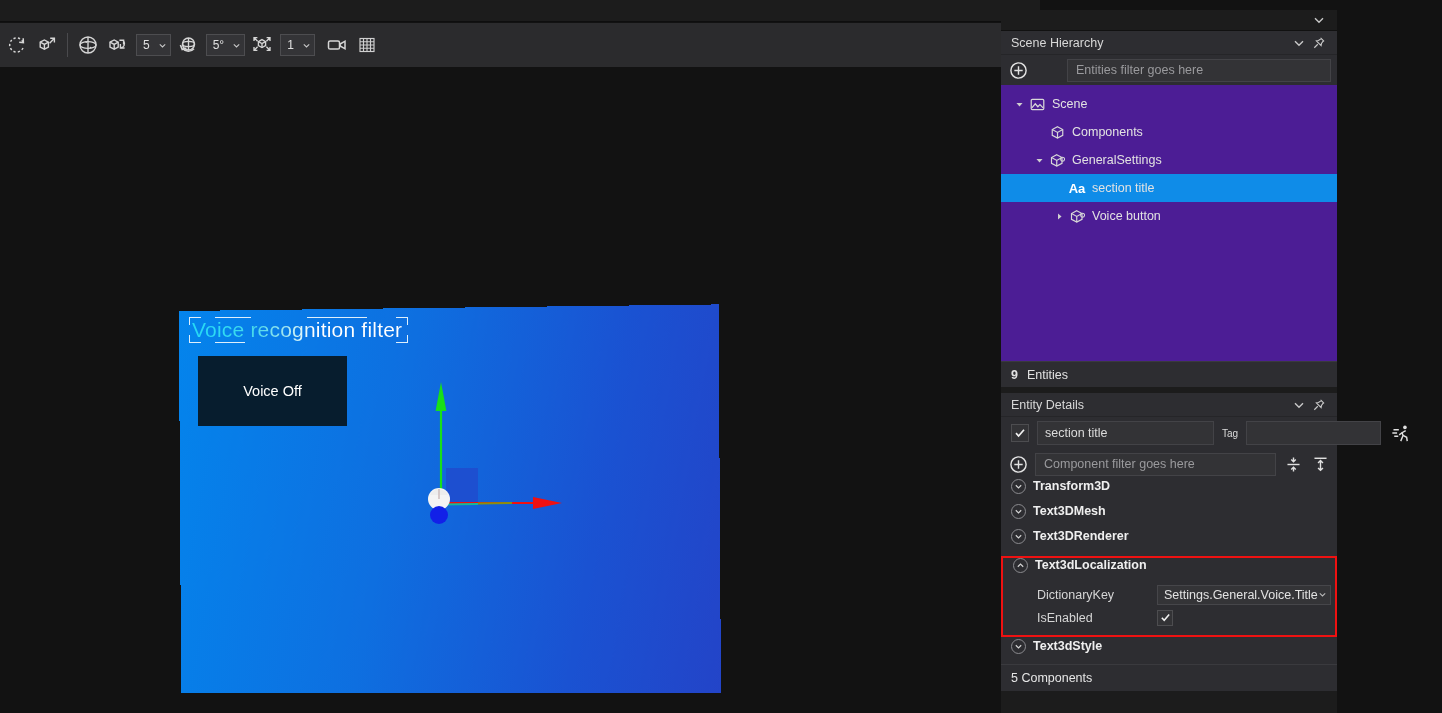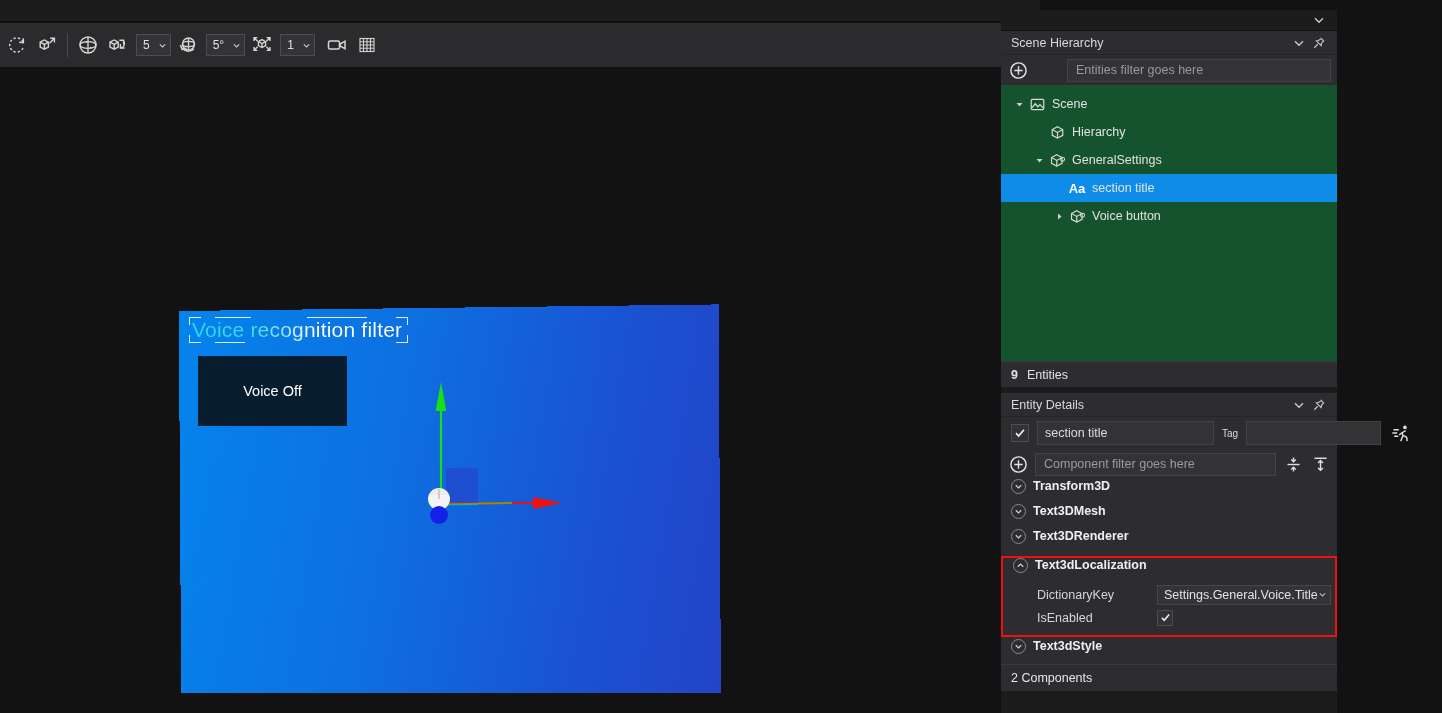--- a/index.html
+++ b/index.html
@@ -96,21 +96,21 @@
 
   .filter-row { display: flex; align-items: center; height: 30px; padding: 0 6px 0 6px; background: #2d2d31; gap: 32px; }
   .plus-btn { width: 22px; height: 22px; display: flex; align-items: center; justify-content: center; cursor: pointer; flex: 0 0 auto; }
   .filter-input {
     flex: 1; height: 23px; background: #333336; border: 1px solid #434347;
     color: #9a9a9d; font-size: 12.5px; padding: 0 8px; margin-left: 6px;
     font-family: "Liberation Sans", sans-serif;
   }
   .filter-input::placeholder { color: #9a9a9d; }
 
-  .tree { background: #14532d; height: 276px; padding-top: 5px; }
+  .tree { background: #4c1d95; height: 276px; padding-top: 5px; }
   .tree-row { height: 28px; display: flex; align-items: center; cursor: pointer; color: #e2e2e2; font-size: 12.5px; }
   .tree-row.sel { background: #0f8ce8; }
   .tw { width: 16px; height: 16px; display: flex; align-items: center; justify-content: center; flex: 0 0 auto; }
   .tico { width: 20px; height: 18px; display: flex; align-items: center; justify-content: center; flex: 0 0 auto; margin-right: 5px; }
 
   .count-bar {
     height: 26px; background: #2d2d31; display: flex; align-items: center;
     color: #e2e2e2; font-size: 12.5px; padding-left: 10px; gap: 9px;
     border-top: 1px solid #3a3a3e;
   }
@@ -364,21 +364,21 @@
           </div>
           <div class="tree-row">
             <span style="width:30px;flex:0 0 auto"></span>
             <span class="tw"></span>
             <span class="tico">
               <svg width="15" height="15" viewBox="0 0 16 16">
                 <path d="M8 1.8 L13.6 4.8 L13.6 11 L8 14 L2.4 11 L2.4 4.8 Z" fill="none" stroke="#d8d8d8" stroke-width="1.25"></path>
                 <path d="M2.4 4.8 L8 7.9 L13.6 4.8 M8 7.9 L8 14" fill="none" stroke="#d8d8d8" stroke-width="1.25"></path>
               </svg>
             </span>
-            <span>Hierarchy</span>
+            <span>Components</span>
           </div>
           <div class="tree-row">
             <span style="width:30px;flex:0 0 auto"></span>
             <span class="tw">
               <svg width="9" height="9" viewBox="0 0 10 10">
                 <path d="M1.6 3.3 L8.4 3.3 L5 7.3 Z" fill="#cfcfcf"></path>
               </svg>
             </span>
             <span class="tico">
               <svg width="15" height="15" viewBox="0 0 16 16">
@@ -550,16 +550,16 @@
                   <path d="M2 3.6 L5 6.6 L8 3.6"></path>
                 </svg>
               </span>
               <span class="name">Text3dStyle</span>
             </div>
           </div>
         </div>
     </div>
 
     <div class="components-bar">
-      <span>2 Components</span>
+      <span>5 Components</span>
     </div>
   </div>
 </div>
 
 </body></html>

